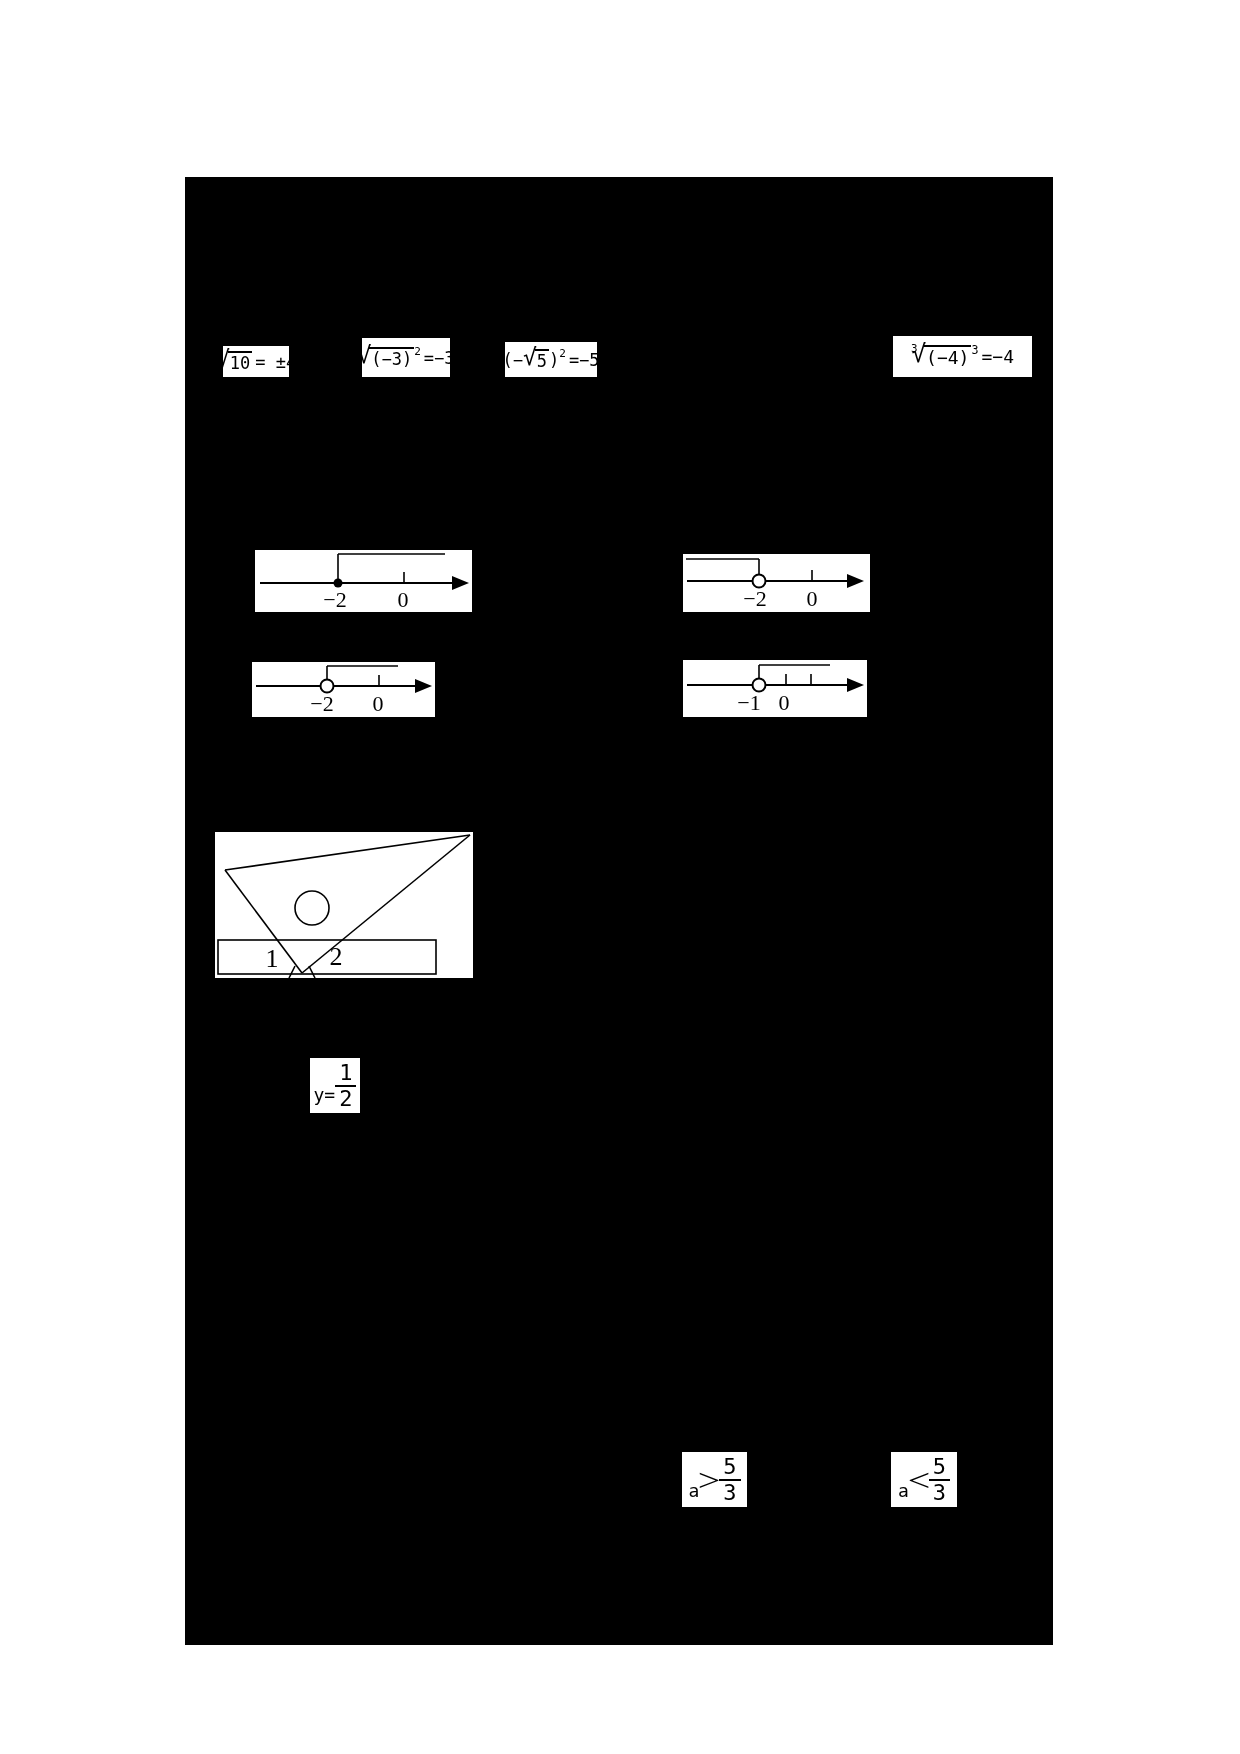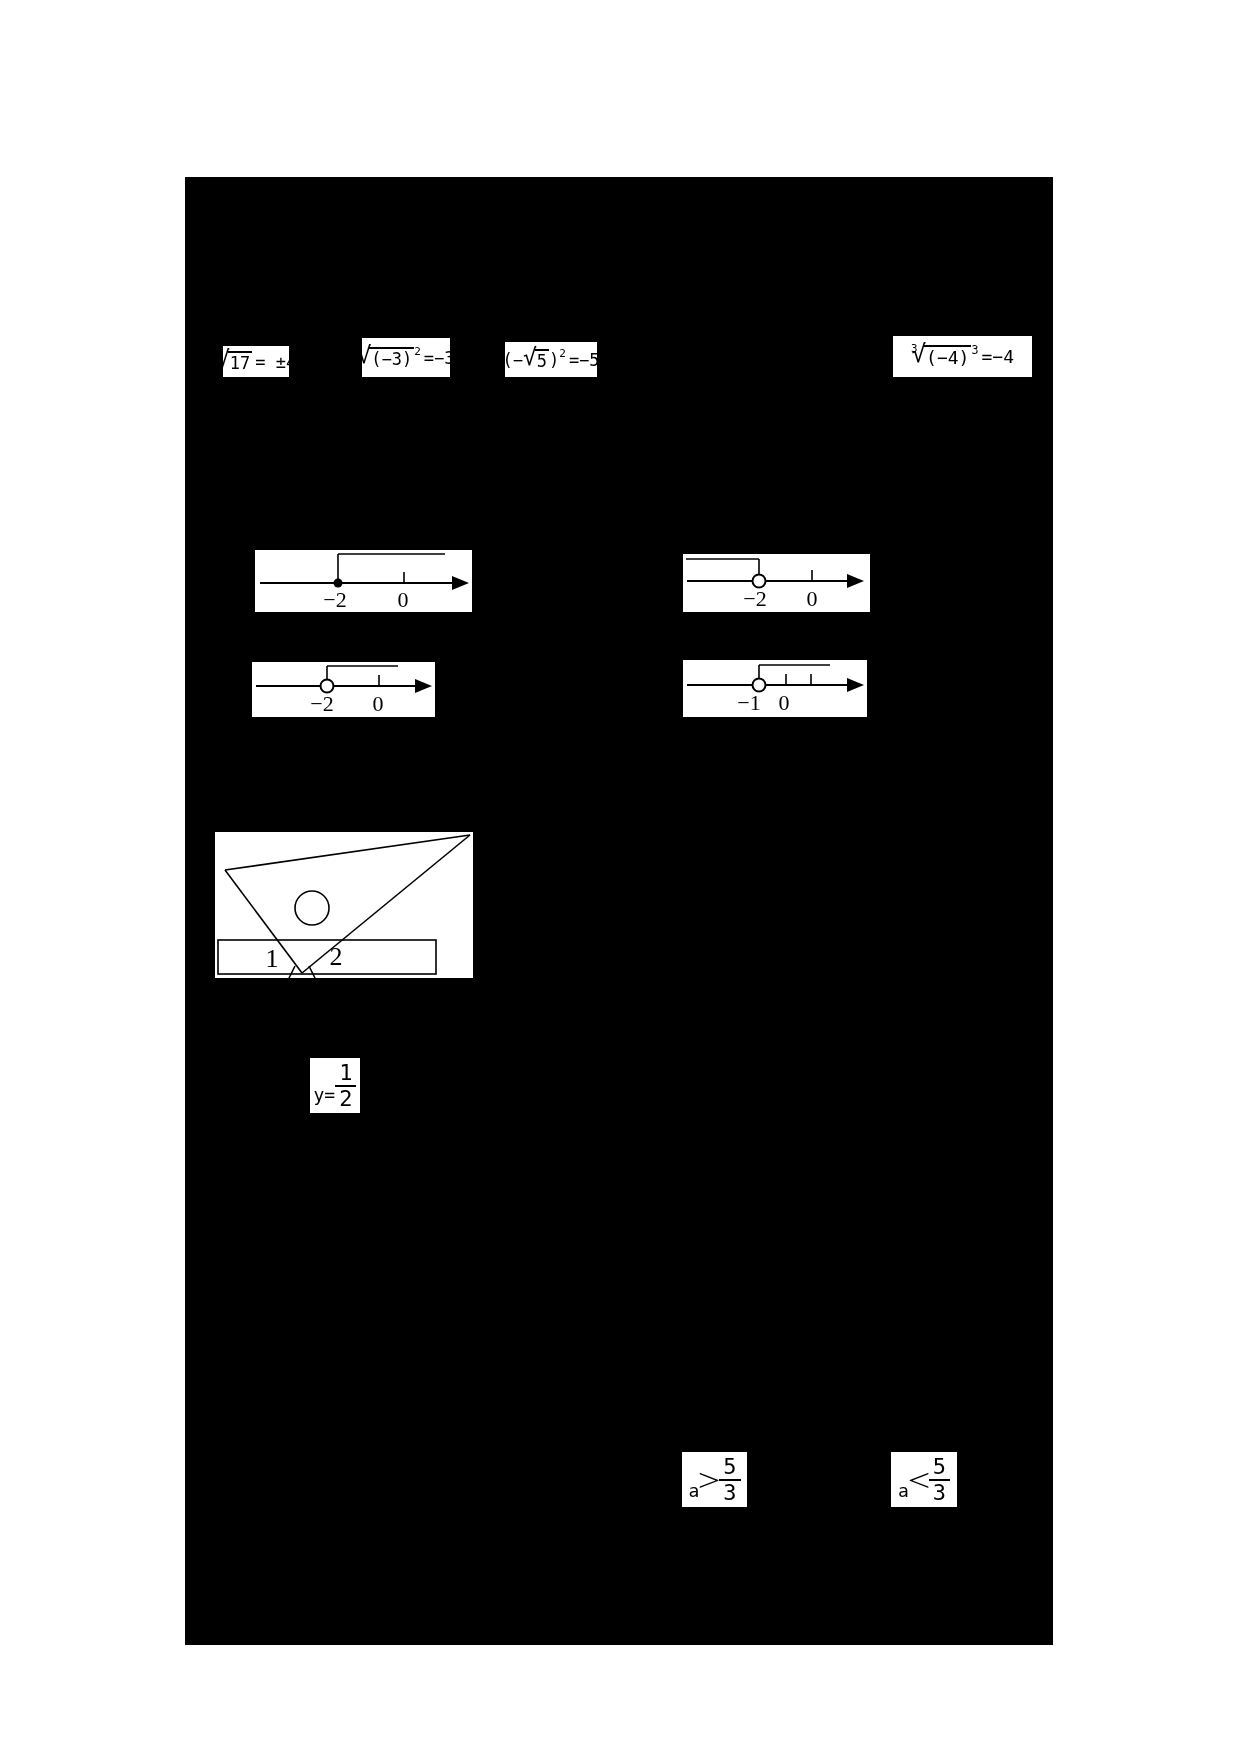--- a/index.html
+++ b/index.html
@@ -32,21 +32,21 @@
 </style>
 </head>
 <body>
 
 <div class="page">
   <div class="panel"></div>
 
   <div class="box mono f17" style="left:223px;top:346px;width:66px;height:31px;">
     <span class="rad">
         <span class="rsym">√</span>
-        <span class="rbar">17</span>
+        <span class="rbar">10</span>
       </span>
       <span class="rhs">= ±4</span>
   </div>
 
   <div class="box mono f17" style="left:362px;top:338px;width:88px;height:39px;">
     <span class="rad">
         <span class="rsym">√</span>
         <span class="rbar">(−3)</span>
       </span>
       <span class="sup">2</span>

